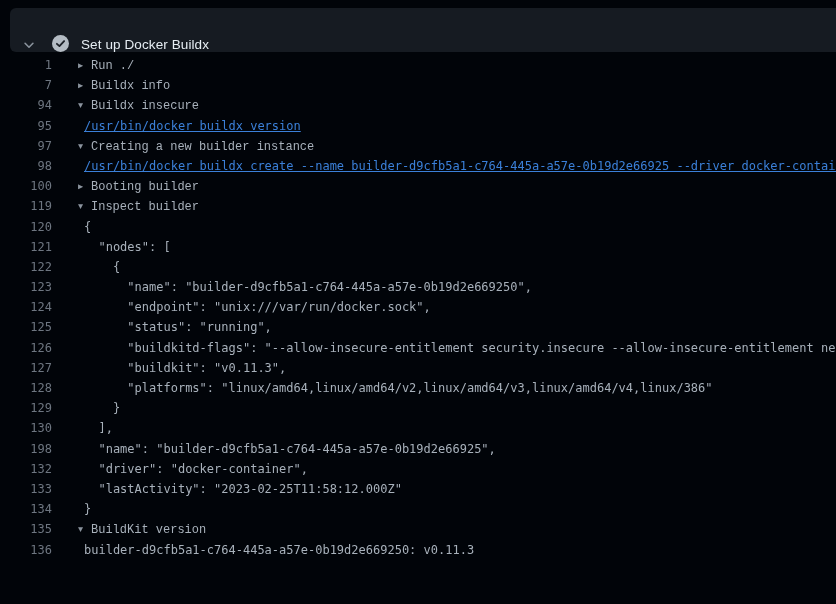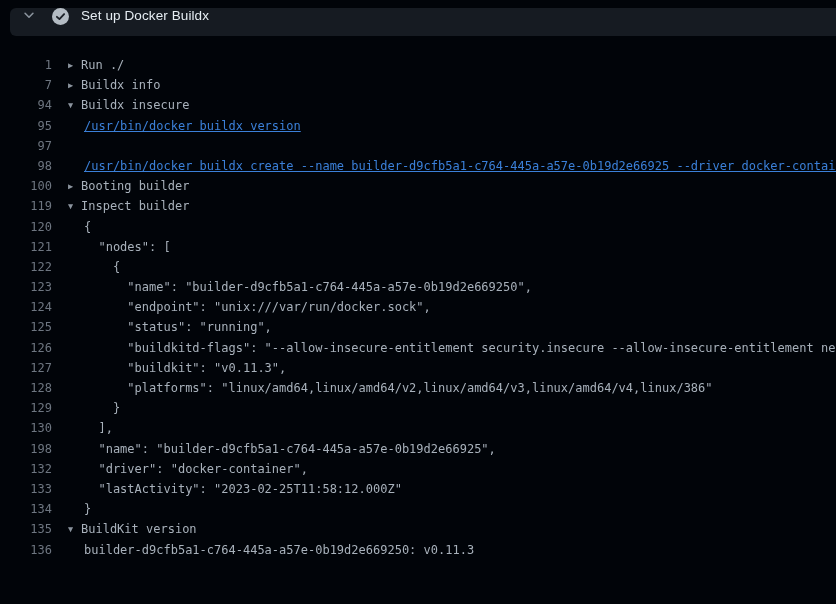--- a/index.html
+++ b/index.html
@@ -5,25 +5,25 @@
   * { margin: 0; padding: 0; box-sizing: border-box; }
   html, body {
     width: 836px; height: 604px;
     background: var(--page-bg, #010409);
     overflow: hidden;
     font-family: "Liberation Sans", sans-serif;
   }
   .step-header {
     position: absolute;
     left: 10px; top: 8px; right: 0;
-    height: 28px;
+    height: 44px;
     background: var(--bar-bg, #161b22);
     border-radius: 6px 0 0 6px;
     display: flex;
-    align-items: flex-start;
+    align-items: flex-end;
     cursor: pointer;
   }
   .chev {
     width: 14px; height: 14px;
     margin-left: 12px;
     display: inline-flex; align-items: center; justify-content: center;
     flex: 0 0 auto;
   }
   .status-ico {
     width: 17px; height: 17px;
@@ -60,21 +60,21 @@
     line-height: 20.2px;
     cursor: pointer;
   }
   .content {
     white-space: pre;
     line-height: 20.2px;
     overflow: hidden;
   }
   .content.output { margin-left: 32px; color: var(--text-fg, #a8b1bb); }
   .content.command { margin-left: 32px; color: var(--cmd-fg, #3b80d9); text-decoration: underline; }
-  .content.group { margin-left: 16px; color: var(--text-fg, #a8b1bb); cursor: pointer; }
+  .content.group { margin-left: 26px; color: var(--text-fg, #a8b1bb); cursor: pointer; font-family: Liberation Mono, monospace; }
   .tri {
     display: inline-block;
     width: 13px;
     font-size: 8.5px;
     color: var(--tri-fg, #8b949e);
     vertical-align: 1px;
   }
 </style>
 </head>
 <body>
@@ -93,21 +93,21 @@
   </span>
   <span class="step-title">Set up Docker Buildx</span>
 </div>
 
 <div class="log">
   <div>
       <div class="row"><a class="num">1</a><div class="content group"><span class="tri">▶</span><span>Run ./</span></div></div>
       <div class="row"><a class="num">7</a><div class="content group"><span class="tri">▶</span><span>Buildx info</span></div></div>
       <div class="row"><a class="num">94</a><div class="content group"><span class="tri">▼</span><span>Buildx insecure</span></div></div>
       <div class="row"><a class="num">95</a><div class="content command">/usr/bin/docker buildx version</div></div>
-      <div class="row"><a class="num">97</a></div>
+      <div class="row"><a class="num">97</a><div class="content group"><span class="tri">▼</span><span>Creating a new builder instance</span></div></div>
       <div class="row"><a class="num">98</a><div class="content command">/usr/bin/docker buildx create --name builder-d9cfb5a1-c764-445a-a57e-0b19d2e66925 --driver docker-container</div></div>
       <div class="row"><a class="num">100</a><div class="content group"><span class="tri">▶</span><span>Booting builder</span></div></div>
       <div class="row"><a class="num">119</a><div class="content group"><span class="tri">▼</span><span>Inspect builder</span></div></div>
       <div class="row"><a class="num">120</a><div class="content output">{</div></div>
       <div class="row"><a class="num">121</a><div class="content output">  "nodes": [</div></div>
       <div class="row"><a class="num">122</a><div class="content output">    {</div></div>
       <div class="row"><a class="num">123</a><div class="content output">      "name": "builder-d9cfb5a1-c764-445a-a57e-0b19d2e669250",</div></div>
       <div class="row"><a class="num">124</a><div class="content output">      "endpoint": "unix:///var/run/docker.sock",</div></div>
       <div class="row"><a class="num">125</a><div class="content output">      "status": "running",</div></div>
       <div class="row"><a class="num">126</a><div class="content output">      "buildkitd-flags": "--allow-insecure-entitlement security.insecure --allow-insecure-entitlement network</div></div>

